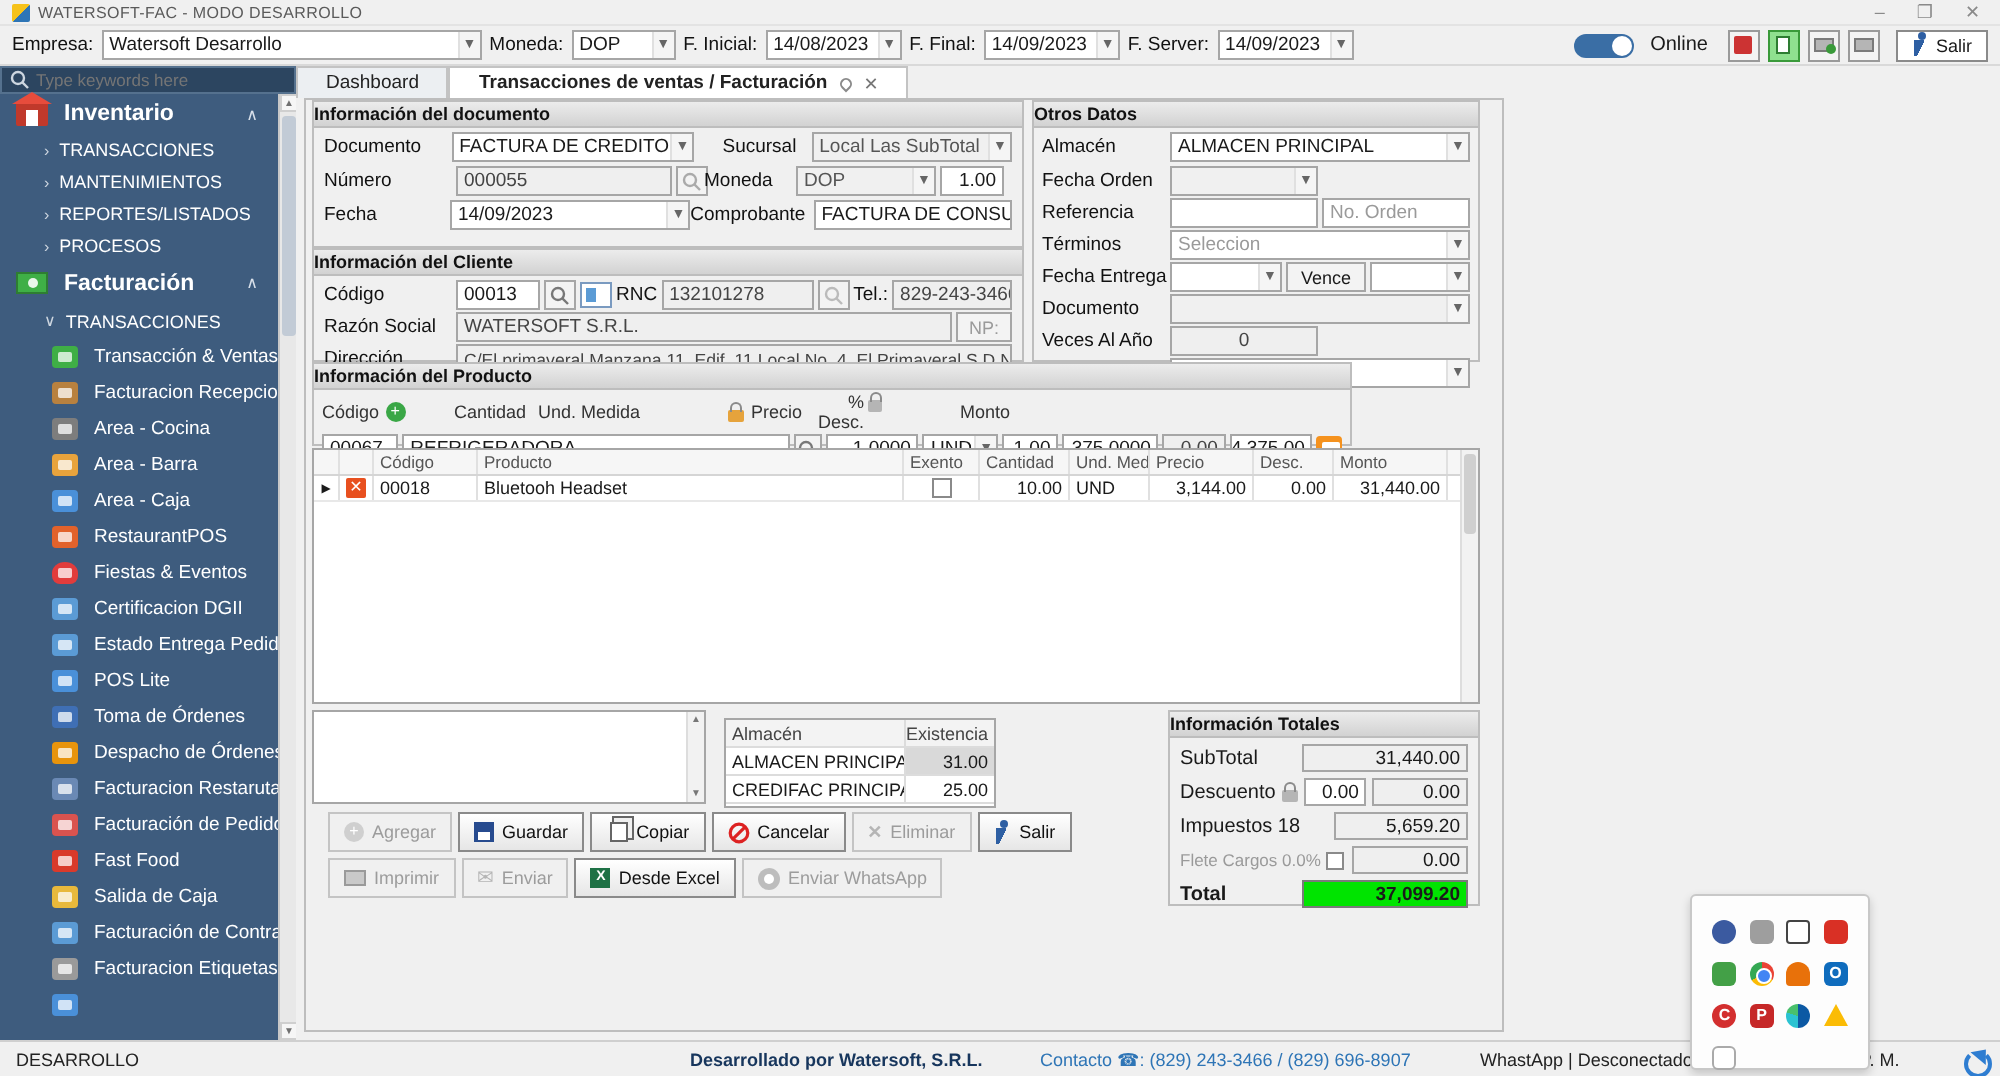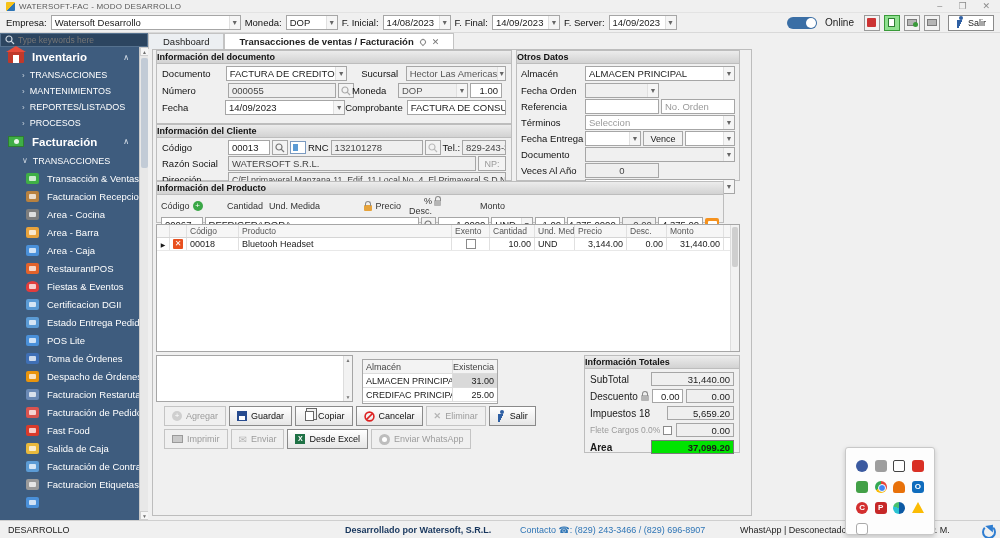--- a/index.html
+++ b/index.html
@@ -365,21 +365,21 @@
   <div class="grp" style="left:8px; top:17px; width:356px; height:74px">
     <div class="ghead">Información del documento</div>
     <div class="frow">
       <span class="lb" style="width:64px">Documento</span>
       <div class="cb" style="width:126px">
           <span>FACTURA DE CREDITO</span>
           <span class="ar">▼</span>
         </div>
       <span class="lb" style="width:44px; margin-left:12px">Sucursal</span>
       <div class="cb gray" style="width:104px">
-          <span>Hector Las Americas</span>
+          <span>Local Las SubTotal</span>
           <span class="ar">▼</span>
         </div>
     </div>
     <div class="frow">
       <span class="lb" style="width:64px">Número</span>
       <div class="inp gray" style="width:108px">
           <span>000055</span>
         </div>
       <div class="sqbtn">
           <svg class="mag" viewBox="0 0 10 10">
@@ -417,21 +417,21 @@
           <span>00013</span>
         </div>
       <div class="sqbtn">
           <svg class="mag" viewBox="0 0 10 10">
             <circle cx="4" cy="4" r="3" fill="none" stroke="#777" stroke-width="1.2"></circle>
             <line x1="6.2" y1="6.2" x2="9" y2="9" stroke="#777" stroke-width="1.2"></line>
           </svg>
         </div>
       <span class="card"></span>
       <span class="lb">RNC</span>
-      <div class="inp gray" style="width:92px">
+      <div class="inp gray" style="width:76px">
           <span>132101278</span>
         </div>
       <div class="sqbtn">
           <svg class="mag" viewBox="0 0 10 10">
             <circle cx="4" cy="4" r="3" fill="none" stroke="#bbb" stroke-width="1.2"></circle>
             <line x1="6.2" y1="6.2" x2="9" y2="9" stroke="#bbb" stroke-width="1.2"></line>
           </svg>
         </div>
       <span class="lb">Tel.:</span>
       <div class="inp gray" style="flex:1">
@@ -514,21 +514,21 @@
     </div>
     <div class="frow" style="margin:1px 4px">
       <span class="lb" style="width:62px">Vendedor</span>
       <div class="cb" style="flex:1">
           <span>Hector Pez</span>
           <span class="ar">▼</span>
         </div>
     </div>
   </div>
 
-  <div class="grp" style="left:8px; top:148px; width:568px; height:42px">
+  <div class="grp" style="left:8px; top:148px; width:520px; height:42px">
     <div class="ghead">Información del Producto</div>
     <div class="frow" style="margin:1px 4px 0; font-size:9px; color:#333">
       <span style="width:44px; display:flex; gap:3px; align-items:center">
           <span>Código</span>
           <span class="plus">+</span>
         </span>
       <span style="width:56px; text-align:right">Cantidad</span>
       <span style="width:78px; padding-left:4px">Und. Medida</span>
       <span style="width:56px; text-align:right; display:flex; justify-content:flex-end; gap:3px">
           <span class="lock"></span>
@@ -657,21 +657,21 @@
         </div>
     </div>
     <div class="trow">
       <span class="tlb" style="color:#9a9a9a; font-size:8.5px">Flete Cargos 0.0%</span>
       <span class="chk" style="width:9px;height:9px"></span>
       <div class="tbox" style="width:58px; margin-left:auto">
           <span>0.00</span>
         </div>
     </div>
     <div class="trow">
-      <span class="tlb" style="flex:1; font-weight:bold">Area</span>
+      <span class="tlb" style="flex:1; font-weight:bold">Total</span>
       <div class="tbox total-green" style="width:83px">
           <span>37,099.20</span>
         </div>
     </div>
   </div>
 
   <div class="btnrow" style="left:16px; top:373px">
     <div class="btn dis">
         <span class="i-plus">+</span>
         <span>Agregar</span>

